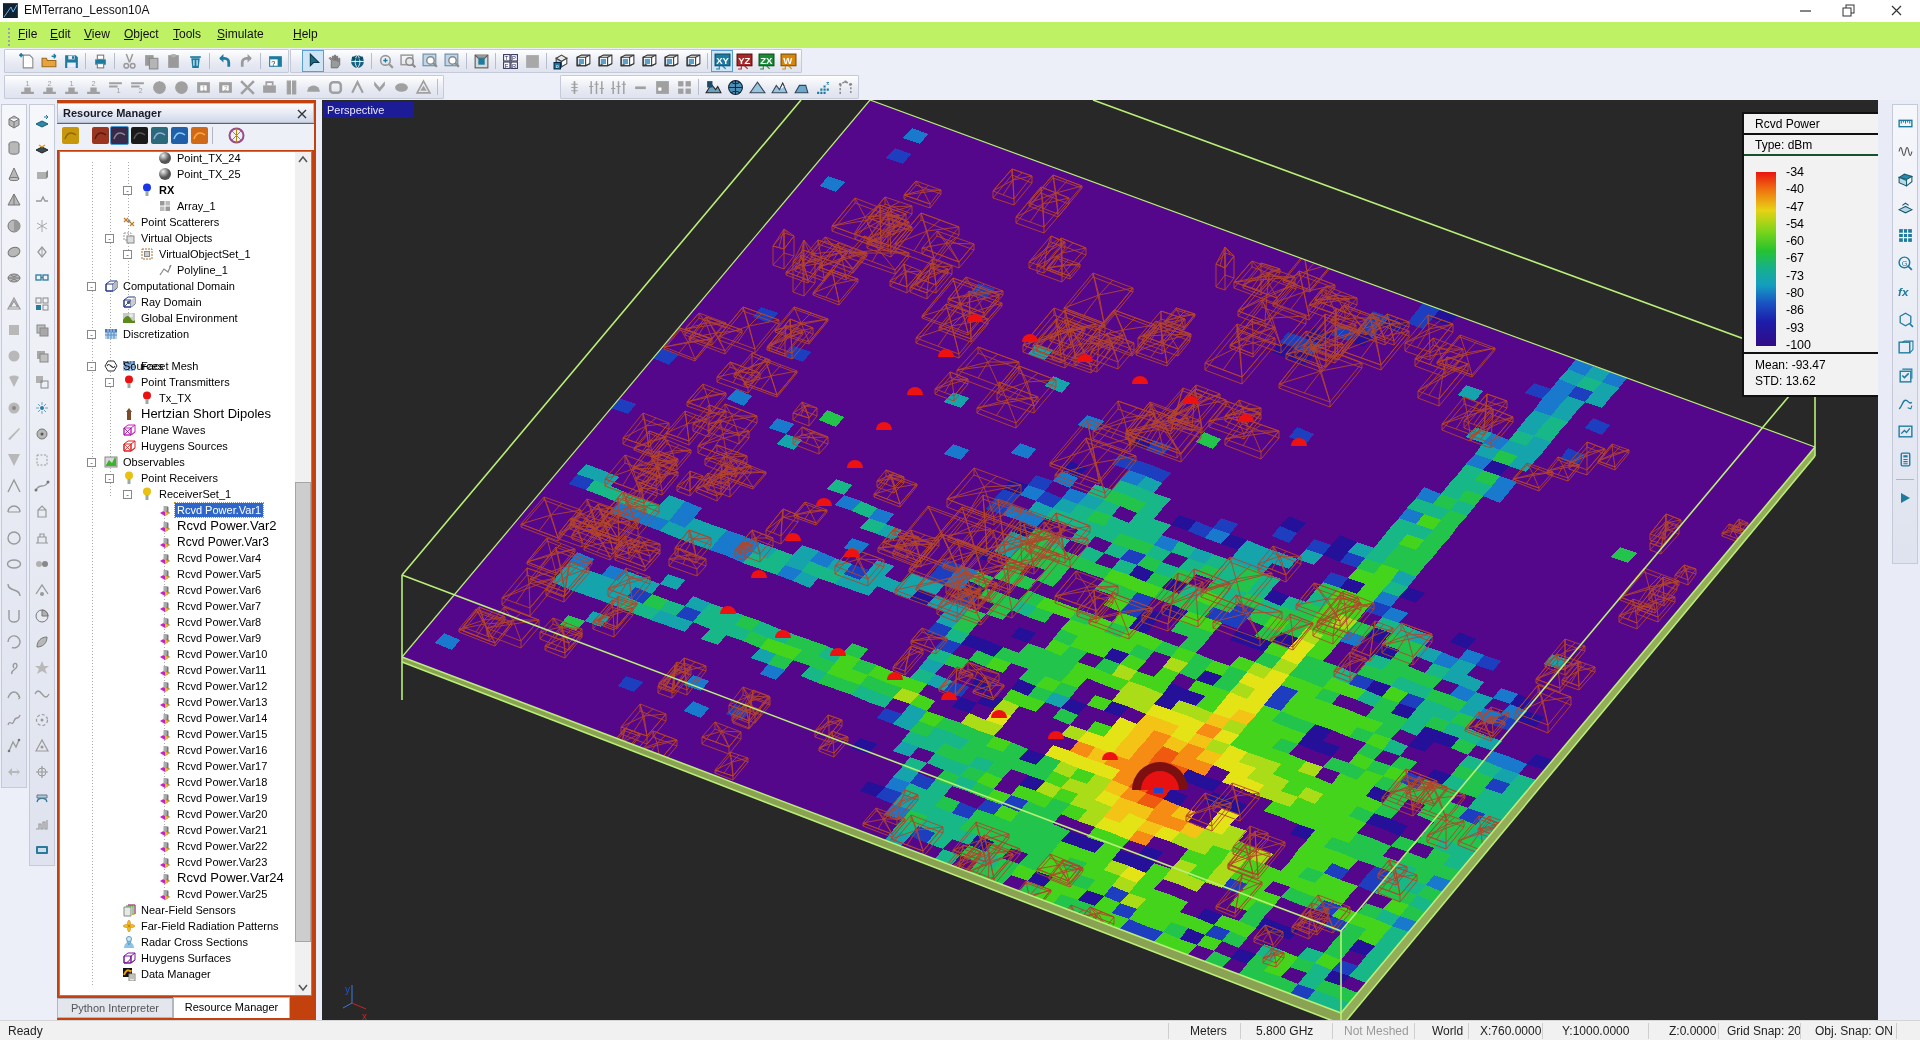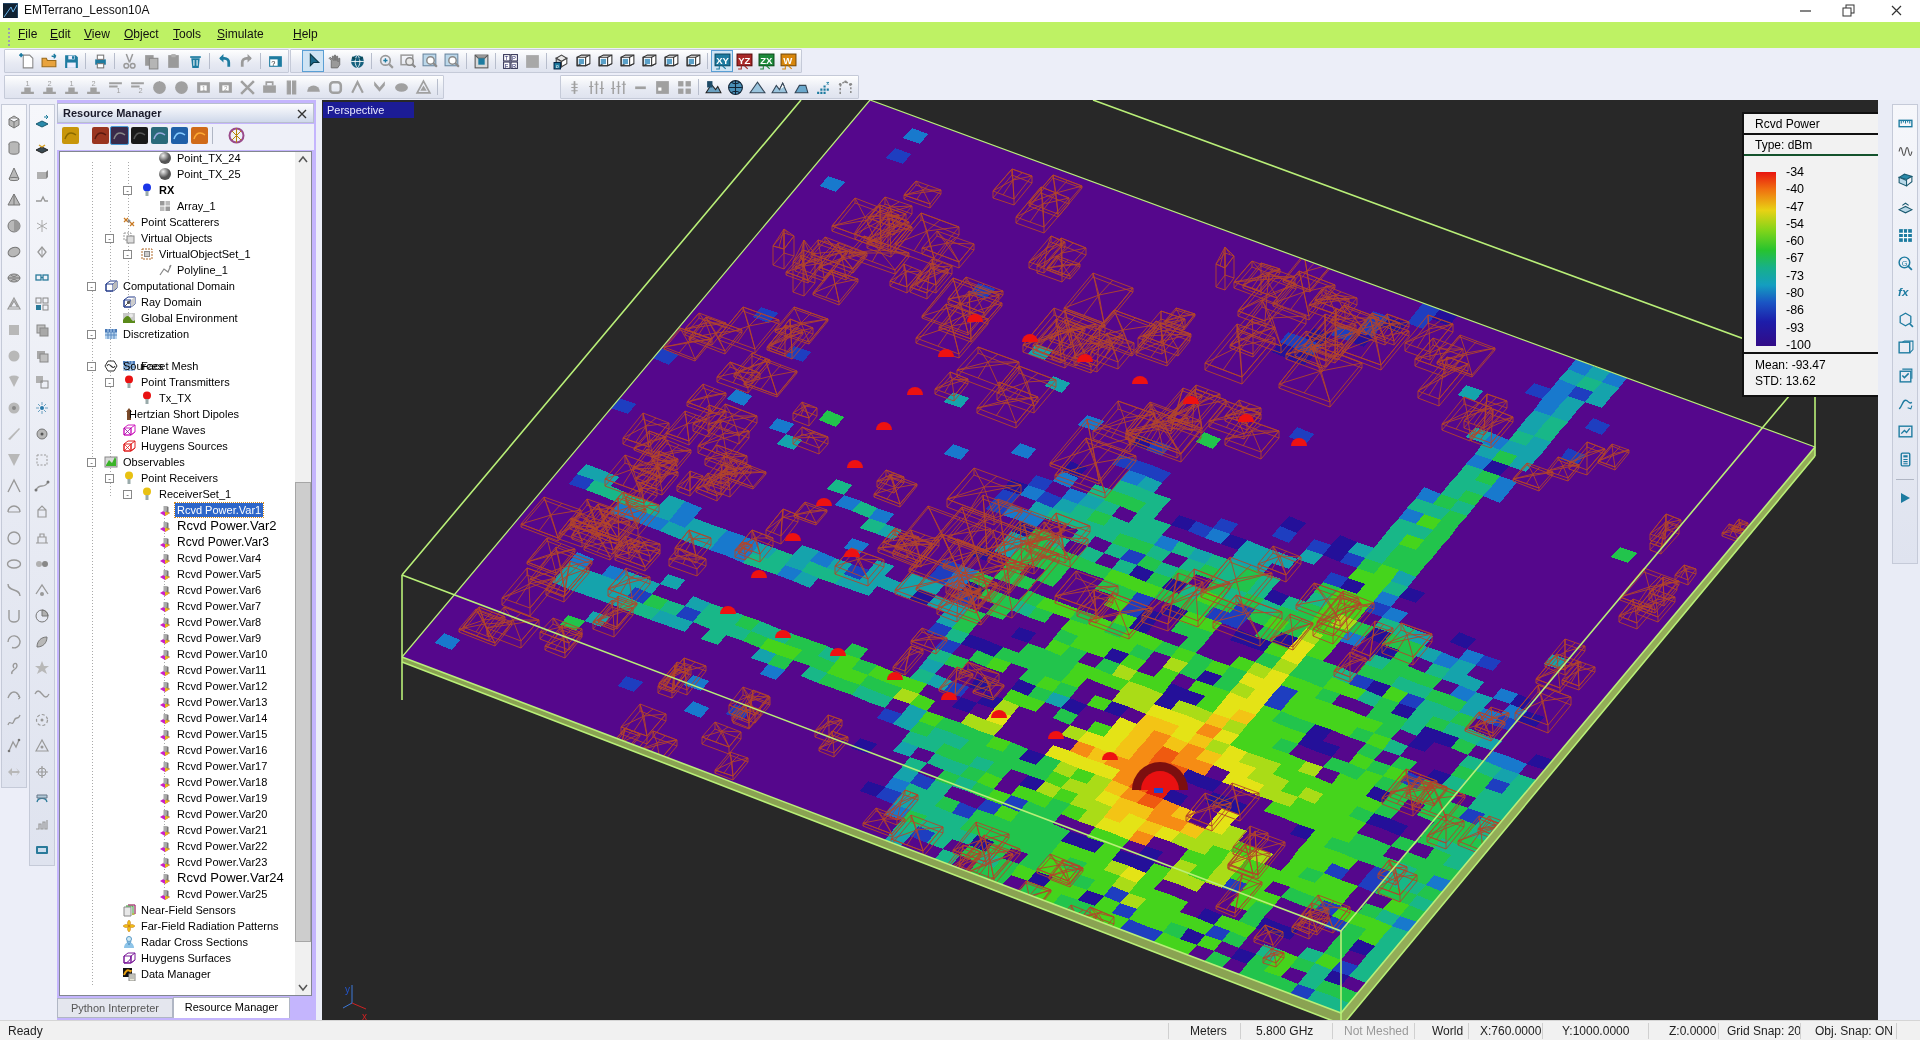--- a/index.html
+++ b/index.html
@@ -780,21 +780,21 @@
         <path d="M2,13h3V8h2v5h2V6h2v7h2V4" fill="none" stroke="#999" stroke-width="1.2"></path>
       </svg>
     </div>
     <div class="vico">
       <svg width="16" height="16" viewBox="0 0 16 16">
         <rect x="2" y="4" width="12" height="8" rx="1" fill="#2a7a9a"></rect>
         <rect x="4" y="6" width="8" height="4" fill="#cde"></rect>
       </svg>
     </div>
   </div>
-<div style="position:absolute;left:57px;top:100px;width:259px;height:920px;background:#c4b5fd">
+<div style="position:absolute;left:57px;top:100px;width:259px;height:920px;background:#c2410c">
 <div style="position:absolute;left:0;top:3px;width:257px;height:20px;background:linear-gradient(#fdfdfe,#cfd8ea);border:1px solid #b8bfce;font-size:11px;font-weight:bold;color:#1a1a2a;line-height:18px;padding-left:5px">Resource Manager
 <svg width="10" height="10" style="position:absolute;right:6px;top:5px">
         <path d="M1,1l8,8M9,1L1,9" stroke="#333" stroke-width="1.4"></path>
       </svg></div>
 <div style="position:absolute;left:0;top:24px;width:257px;height:26px;background:#eef0f8">
       <div style="position:absolute;left:5px;top:3px;width:17px;height:17px;background:#c8960a;border-radius:2px"><svg width="17" height="17">
           <path d="M3,12c2,-6 6,-8 11,-4" stroke="#8a6a00" fill="none" stroke-width="1.5"></path>
         </svg></div>
       <div style="position:absolute;left:35px;top:3px;width:17px;height:17px;background:#9a3520;border-radius:2px"><svg width="17" height="17">
           <path d="M3,12c2,-6 6,-8 11,-4" stroke="#5a1a10" fill="none" stroke-width="1.5"></path>
@@ -964,21 +964,21 @@
               <circle cx="7" cy="4.5" r="4" fill="#e81212"></circle>
               <rect x="5.5" y="8" width="3" height="5" fill="#9aa"></rect>
             </svg></span>
           <span style="position:absolute;left:97px;top:1px;font-size:11px;line-height:14px;color:#000;padding:0 2px">Tx_TX</span>
         </div>
         <div style="position:absolute;left:0;top:252px;width:236px;height:16px">
           <span style="position:absolute;left:62px;top:1px"><svg width="14" height="14" viewBox="0 0 14 14">
               <path d="M5,5h4v8H5z" fill="#7a4a2a"></path>
               <path d="M7,1l3,4H4z" fill="#7a4a2a"></path>
             </svg></span>
-          <span style="position:absolute;left:67px;top:1px;font-size:11px;line-height:14px;color:#000;padding:0 2px">Hertzian Short Dipoles</span>
+          <span style="position:absolute;left:79px;top:1px;font-size:13px;line-height:14px;color:#000;padding:0 2px">Hertzian Short Dipoles</span>
         </div>
         <div style="position:absolute;left:0;top:268px;width:236px;height:16px">
           <span style="position:absolute;left:62px;top:1px"><svg width="14" height="14" viewBox="0 0 14 14">
               <path d="M2,5l4,-3h7v7l-4,3H2z" fill="#fff" stroke="#d020c0"></path>
               <path d="M2,5h7v7H2z" fill="none" stroke="#d020c0"></path>
               <path d="M9,5l4,-3M9,12l4,-3M9,5v7" stroke="#d020c0"></path>
               <path d="M2,5l7,7M2,12l7,-7" stroke="#90109a" stroke-width="0.8"></path>
             </svg></span>
           <span style="position:absolute;left:79px;top:1px;font-size:11px;line-height:14px;color:#000;padding:0 2px">Plane Waves</span>
         </div>

